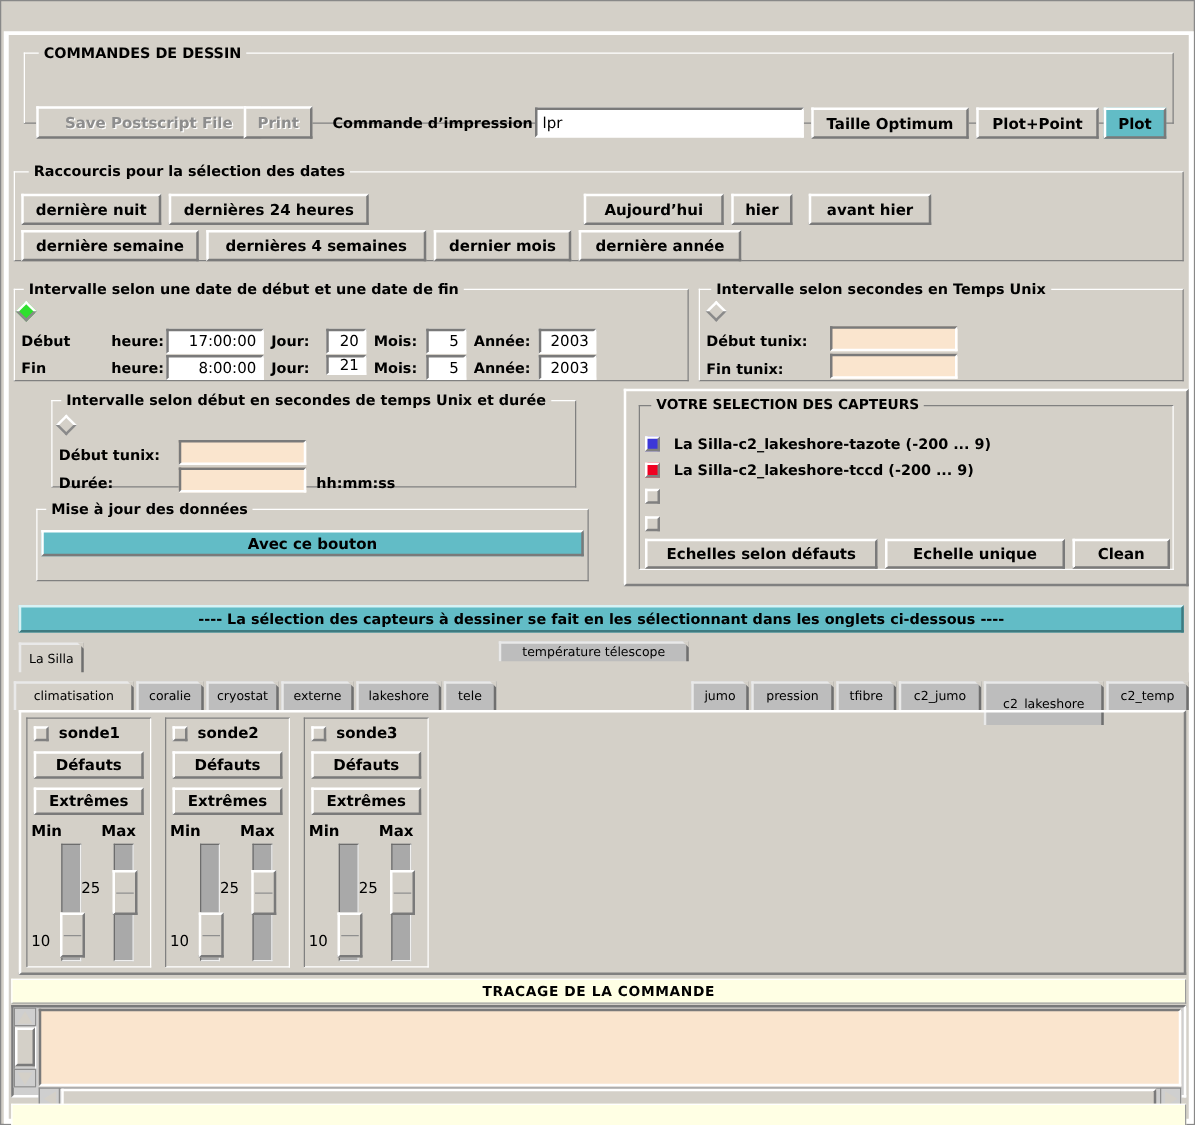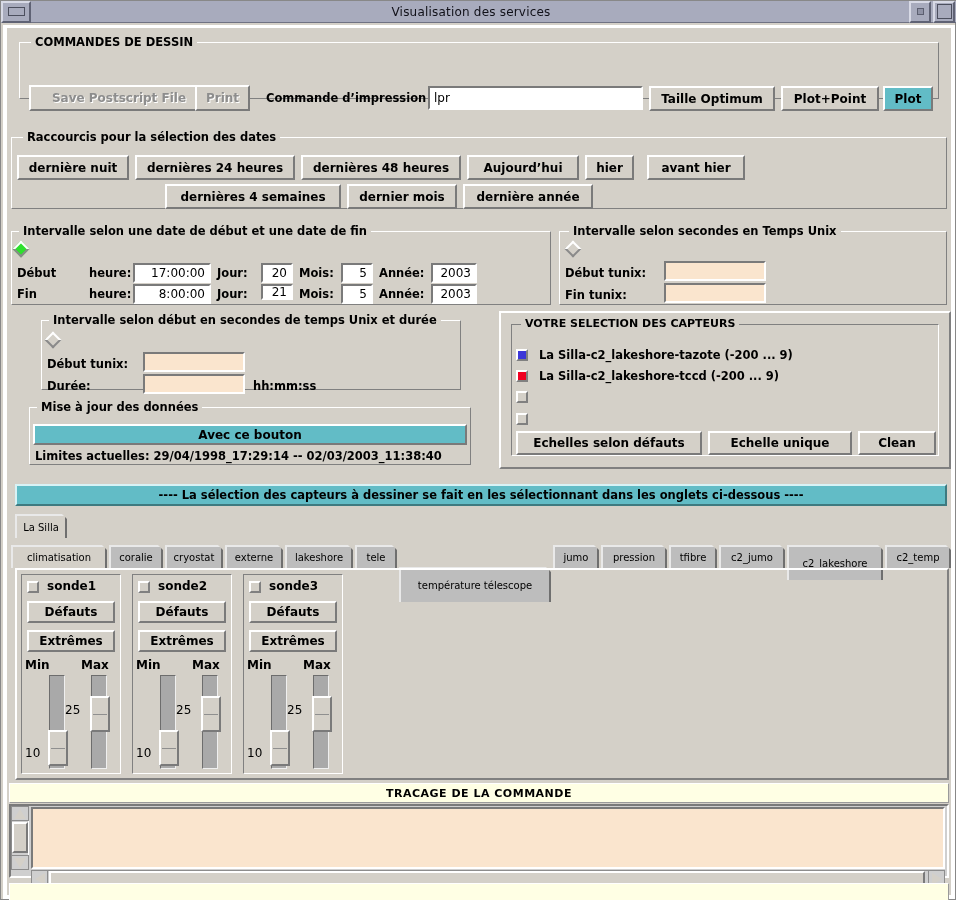--- a/index.html
+++ b/index.html
@@ -112,34 +112,20 @@
     border:1px solid #8d8d8d;background:#cfcfcf;}
   .banner{position:absolute;background:#62bcc6;box-sizing:border-box;
     border-top:2px solid #d8f2f5;border-left:2px solid #d8f2f5;border-right:2px solid #3e7a80;border-bottom:2px solid #3e7a80;
     display:flex;align-items:center;justify-content:center;font-weight:bold;font-size:11.5px;}
 </style>
 </head>
 <body>
 
 <div class="window">
 
-  <div class="titlebar">
-    <div class="tb-btn tb-left">
-        <i></i>
-      </div>
-    <div class="tb-title">Visualisation des services</div>
-    <div class="tb-right">
-      <div class="tb-btn tb-r1">
-          <i></i>
-        </div>
-      <div class="tb-btn tb-r2">
-          <i></i>
-        </div>
-    </div>
-  </div>
 
   <div class="client">
     <div class="pane" style="left:4px;top:3px;width:944px;height:867px;"></div>
 
     <div class="grp" style="left:16px;top:17px;width:920px;height:57px;"></div>
     <div class="legend" style="left:28px;top:11px;">COMMANDES DE DESSIN</div>
 
     <div class="btn disabled" style="left:26px;top:60px;width:180px;height:26px;">Save Postscript File</div>
     <div class="btn disabled" style="left:190px;top:60px;width:55px;height:26px;left:192px;">Print</div>
     <div class="lbl" style="left:263px;top:66px;">Commande d’impression</div>
@@ -148,25 +134,25 @@
     </div>
     <div class="btn" style="left:646px;top:61px;width:126px;height:25px;">Taille Optimum</div>
     <div class="btn" style="left:778px;top:61px;width:98px;height:25px;">Plot+Point</div>
     <div class="btn teal" style="left:880px;top:61px;width:50px;height:25px;">Plot</div>
 
     <div class="grp" style="left:8px;top:112px;width:936px;height:72px;"></div>
     <div class="legend" style="left:20px;top:106px;">Raccourcis pour la sélection des dates</div>
 
     <div class="btn" style="left:14px;top:130px;width:112px;height:25px;">dernière nuit</div>
     <div class="btn" style="left:132px;top:130px;width:160px;height:25px;">dernières 24 heures</div>
-    <div class="btn" style="left:298px;top:130px;width:160px;height:25px;">dernières 48 heures</div>
     <div class="btn" style="left:464px;top:130px;width:112px;height:25px;">Aujourd’hui</div>
     <div class="btn" style="left:582px;top:130px;width:49px;height:25px;">hier</div>
     <div class="btn" style="left:644px;top:130px;width:98px;height:25px;">avant hier</div>
 
+    <div class="btn" style="left:14px;top:159px;width:142px;height:25px;">dernière semaine</div>
     <div class="btn" style="left:162px;top:159px;width:176px;height:25px;">dernières 4 semaines</div>
     <div class="btn" style="left:344px;top:159px;width:110px;height:25px;">dernier mois</div>
     <div class="btn" style="left:460px;top:159px;width:130px;height:25px;">dernière année</div>
 
     <div class="grp" style="left:8px;top:206px;width:540px;height:74px;"></div>
     <div class="legend" style="left:16px;top:200px;">Intervalle selon une date de début et une date de fin</div>
     <div class="diamond on" style="left:12px;top:218px;"></div>
 
     <div class="lbl" style="left:14px;top:241px;">Début</div>
     <div class="lbl" style="left:86px;top:241px;">heure:</div>
@@ -225,21 +211,20 @@
     </div>
     <div class="lbl" style="left:44px;top:354px;">Durée:</div>
     <div class="field beige" style="left:140px;top:349px;width:102px;height:20px;">
       <span class="v"></span>
     </div>
     <div class="lbl" style="left:250px;top:354px;">hh:mm:ss</div>
 
     <div class="grp" style="left:26px;top:382px;width:442px;height:58px;"></div>
     <div class="legend" style="left:34px;top:376px;">Mise à jour des données</div>
     <div class="btn teal" style="left:30px;top:399px;width:434px;height:21px;">Avec ce bouton</div>
-    <div class="lbl" style="left:32px;top:424px;">Limites actuelles: 29/04/1998_17:29:14 -- 02/03/2003_11:38:40</div>
 
     <div class="grp" style="left:496px;top:286px;width:452px;height:158px;border-width:2px;"></div>
     <div class="grp-in" style="left:508px;top:299px;width:428px;height:132px;"></div>
     <div class="legend" style="left:518px;top:293px;font-size:11px;">VOTRE SELECTION DES CAPTEURS</div>
 
     <div class="cbx blue" style="left:513px;top:324px;"></div>
     <div class="lbl" style="left:536px;top:323px;">La Silla-c2_lakeshore-tazote   (-200 ... 9)</div>
     <div class="cbx red" style="left:513px;top:345px;"></div>
     <div class="lbl" style="left:536px;top:344px;">La Silla-c2_lakeshore-tccd   (-200 ... 9)</div>
     <div class="cbx" style="left:513px;top:366px;"></div>
@@ -256,21 +241,21 @@
     <div class="pane" style="left:12px;top:489px;width:932px;height:24px;background:#d4d0c8;"></div>
     <div class="tab active notch" style="left:12px;top:489px;width:52px;height:24px;">La Silla</div>
 
     <div class="pane" style="left:8px;top:513px;width:940px;height:30px;"></div>
     <div class="tab active notch" style="left:8px;top:520px;width:96px;height:23px;">climatisation</div>
     <div class="tab notch" style="left:106px;top:520px;width:54px;height:23px;">coralie</div>
     <div class="tab notch" style="left:162px;top:520px;width:58px;height:23px;">cryostat</div>
     <div class="tab notch" style="left:222px;top:520px;width:58px;height:23px;">externe</div>
     <div class="tab notch" style="left:282px;top:520px;width:68px;height:23px;">lakeshore</div>
     <div class="tab notch" style="left:352px;top:520px;width:42px;height:23px;">tele</div>
-    <div class="tab notch" style="left:396px;top:542px;width:152px;height:35px;">température télescope</div>
+    <div class="tab notch" style="left:396px;top:488px;width:152px;height:16px;">température télescope</div>
     <div class="tab notch" style="left:550px;top:520px;width:46px;height:23px;">jumo</div>
     <div class="tab notch" style="left:598px;top:520px;width:66px;height:23px;">pression</div>
     <div class="tab notch" style="left:666px;top:520px;width:48px;height:23px;">tfibre</div>
     <div class="tab notch" style="left:716px;top:520px;width:66px;height:23px;">c2_jumo</div>
     <div class="tab notch" style="left:784px;top:520px;width:96px;height:35px;">c2_lakeshore</div>
     <div class="tab notch" style="left:882px;top:520px;width:66px;height:23px;">c2_temp</div>
 
     <div class="grp" style="left:12px;top:543px;width:934px;height:212px;border-width:2px;"></div>
 
     <div class="grp-in" style="left:18px;top:549px;width:100px;height:200px;"></div>

